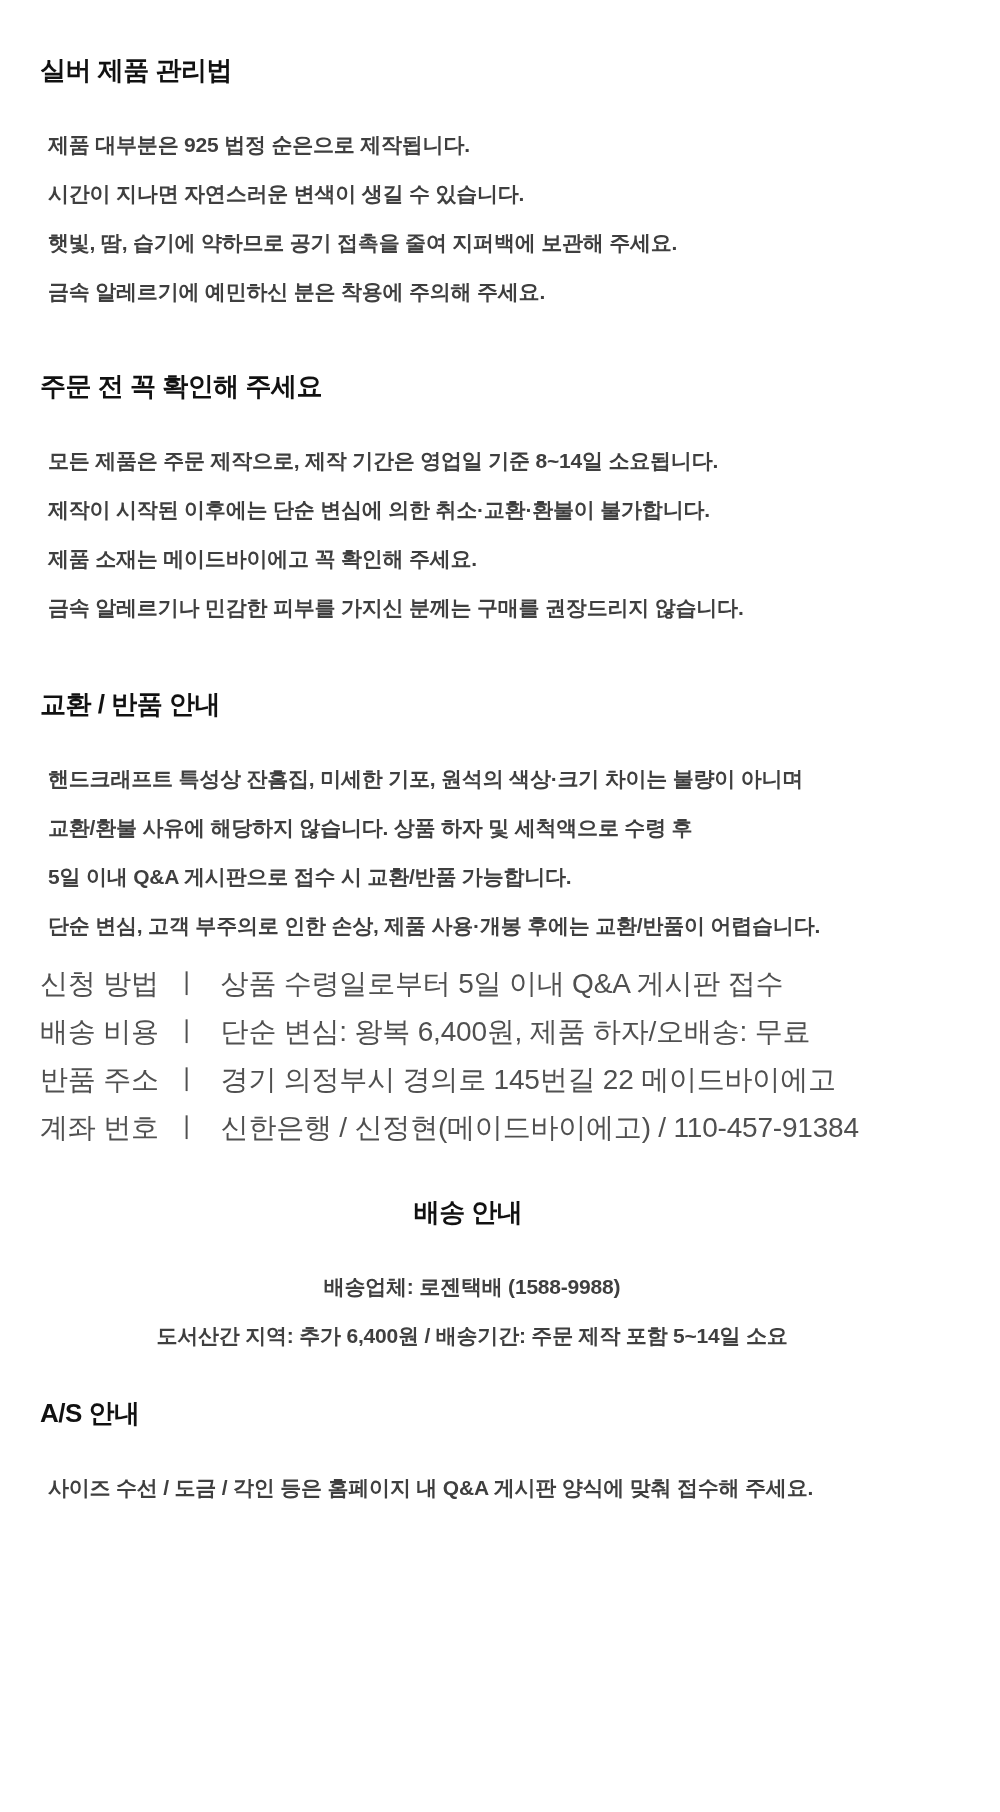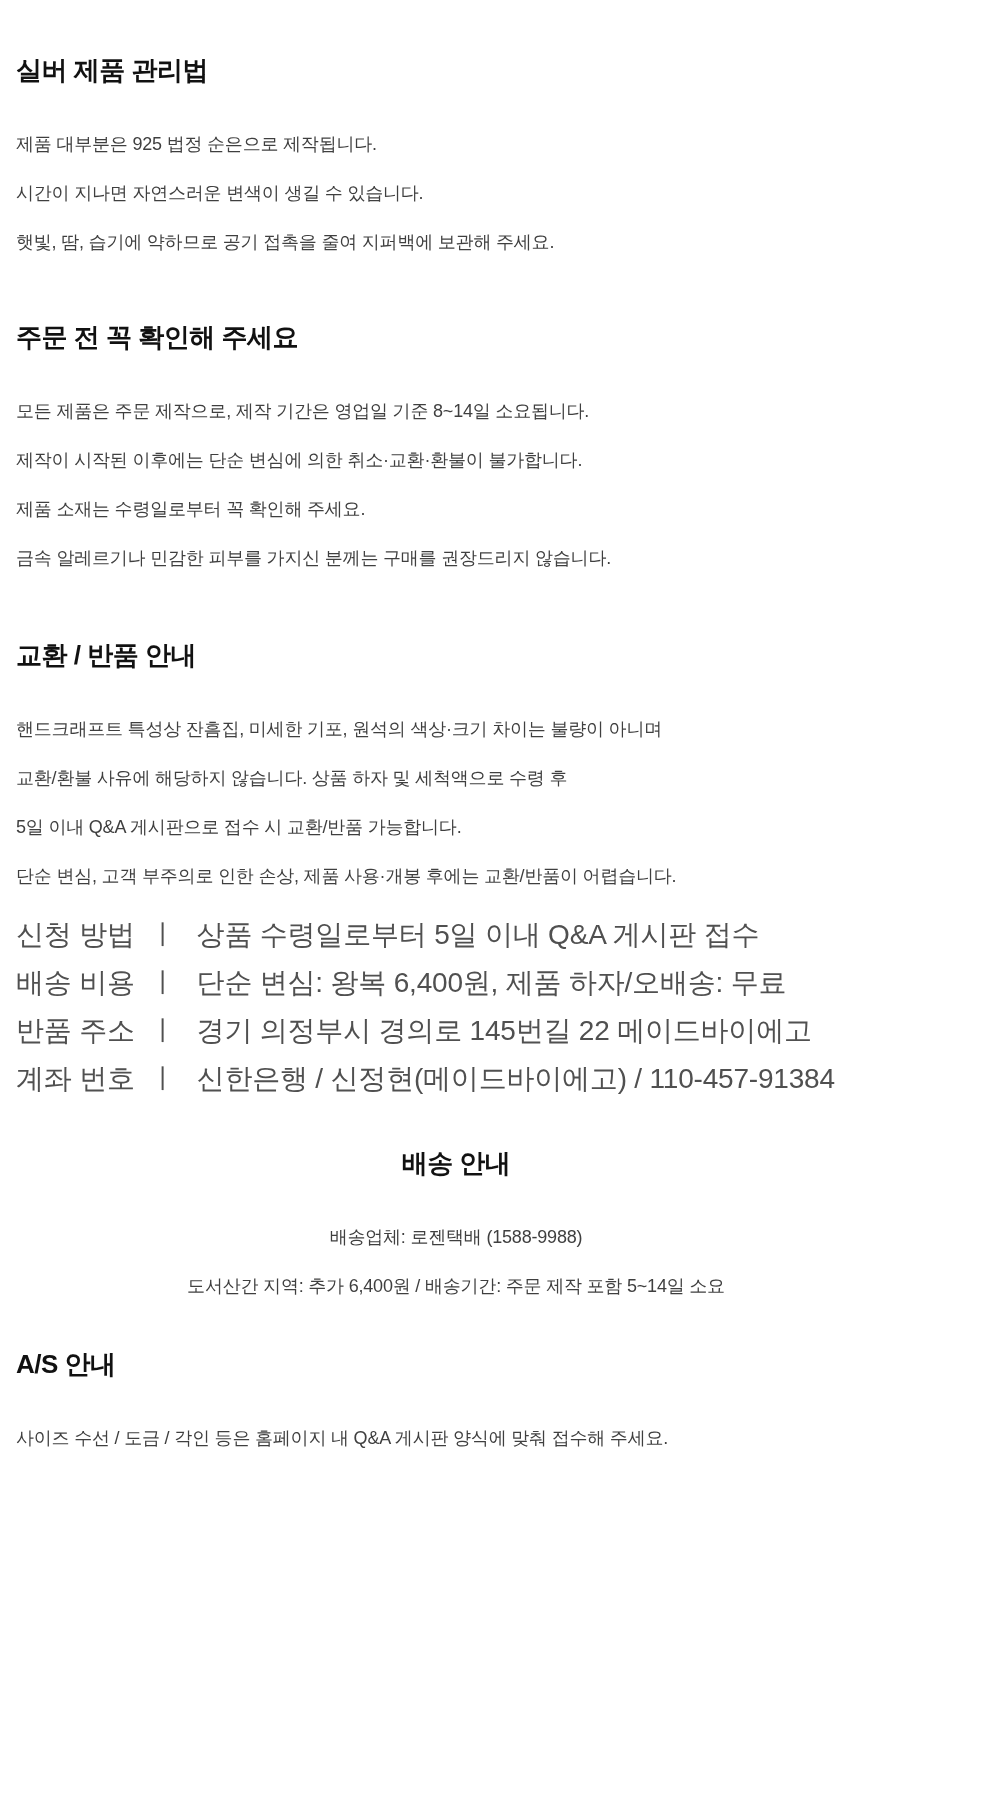--- a/index.html
+++ b/index.html
@@ -9,42 +9,43 @@
   }
   body {
     width: 1000px;
     height: 1812px;
     font-family: "Liberation Sans", "DejaVu Sans", sans-serif;
     overflow: hidden;
   }
   .doc {
     box-sizing: border-box;
     width: 916px;
-    padding: 55px 20px 0 16px;
+    padding: 55px 20px 0 40px;
   }
   .section { margin: 0; }
   .section-heading {
     font-size: 26px;
     line-height: 30px;
     font-weight: 700;
     color: var(--heading-color, #111111);
     letter-spacing: -0.5px;
     margin: 0 0 45px 0;
   }
   .sec-order   { margin-top: 65px; }
   .sec-exchange{ margin-top: 67px; }
   .sec-shipping{ margin-top: 56px; text-align: center; }
   .sec-as      { margin-top: 48px; }
   .line {
-    font-size: 18px;
+    font-size: 21px;
     line-height: 29px;
-    margin: 0 0 20px 0;
+    margin: 0 0 20px 8px;
     color: var(--body-color, #3f3f3f);
     letter-spacing: -0.2px;
     white-space: nowrap;
+    font-weight: bold;
   }
   .detail-list { margin-top: 31px; }
   .detail {
     font-size: 28px;
     line-height: 26px;
     margin: 0 0 22px 0;
     color: var(--detail-color, #505050);
     letter-spacing: -0.2px;
     white-space: nowrap;
   }
@@ -57,27 +58,28 @@
 </head>
 <body style="background: rgb(255, 255, 255);">
 
 <div class="doc">
 
   <div class="section sec-care">
     <h2 class="section-heading">실버 제품 관리법</h2>
     <p class="line">제품 대부분은 925 법정 순은으로 제작됩니다.</p>
     <p class="line">시간이 지나면 자연스러운 변색이 생길 수 있습니다.</p>
     <p class="line">햇빛, 땀, 습기에 약하므로 공기 접촉을 줄여 지퍼백에 보관해 주세요.</p>
+    <p class="line">금속 알레르기에 예민하신 분은 착용에 주의해 주세요.</p>
   </div>
 
   <div class="section sec-order">
     <h2 class="section-heading">주문 전 꼭 확인해 주세요</h2>
     <p class="line">모든 제품은 주문 제작으로, 제작 기간은 영업일 기준 8~14일 소요됩니다.</p>
     <p class="line">제작이 시작된 이후에는 단순 변심에 의한 취소·교환·환불이 불가합니다.</p>
-    <p class="line">제품 소재는 수령일로부터 꼭 확인해 주세요.</p>
+    <p class="line">제품 소재는 메이드바이에고 꼭 확인해 주세요.</p>
     <p class="line">금속 알레르기나 민감한 피부를 가지신 분께는 구매를 권장드리지 않습니다.</p>
   </div>
 
   <div class="section sec-exchange">
     <h2 class="section-heading">교환 / 반품 안내</h2>
     <p class="line">핸드크래프트 특성상 잔흠집, 미세한 기포, 원석의 색상·크기 차이는 불량이 아니며</p>
     <p class="line">교환/환불 사유에 해당하지 않습니다. 상품 하자 및 세척액으로 수령 후</p>
     <p class="line">5일 이내 Q&amp;A 게시판으로 접수 시 교환/반품 가능합니다.</p>
     <p class="line">단순 변심, 고객 부주의로 인한 손상, 제품 사용·개봉 후에는 교환/반품이 어렵습니다.</p>
 

